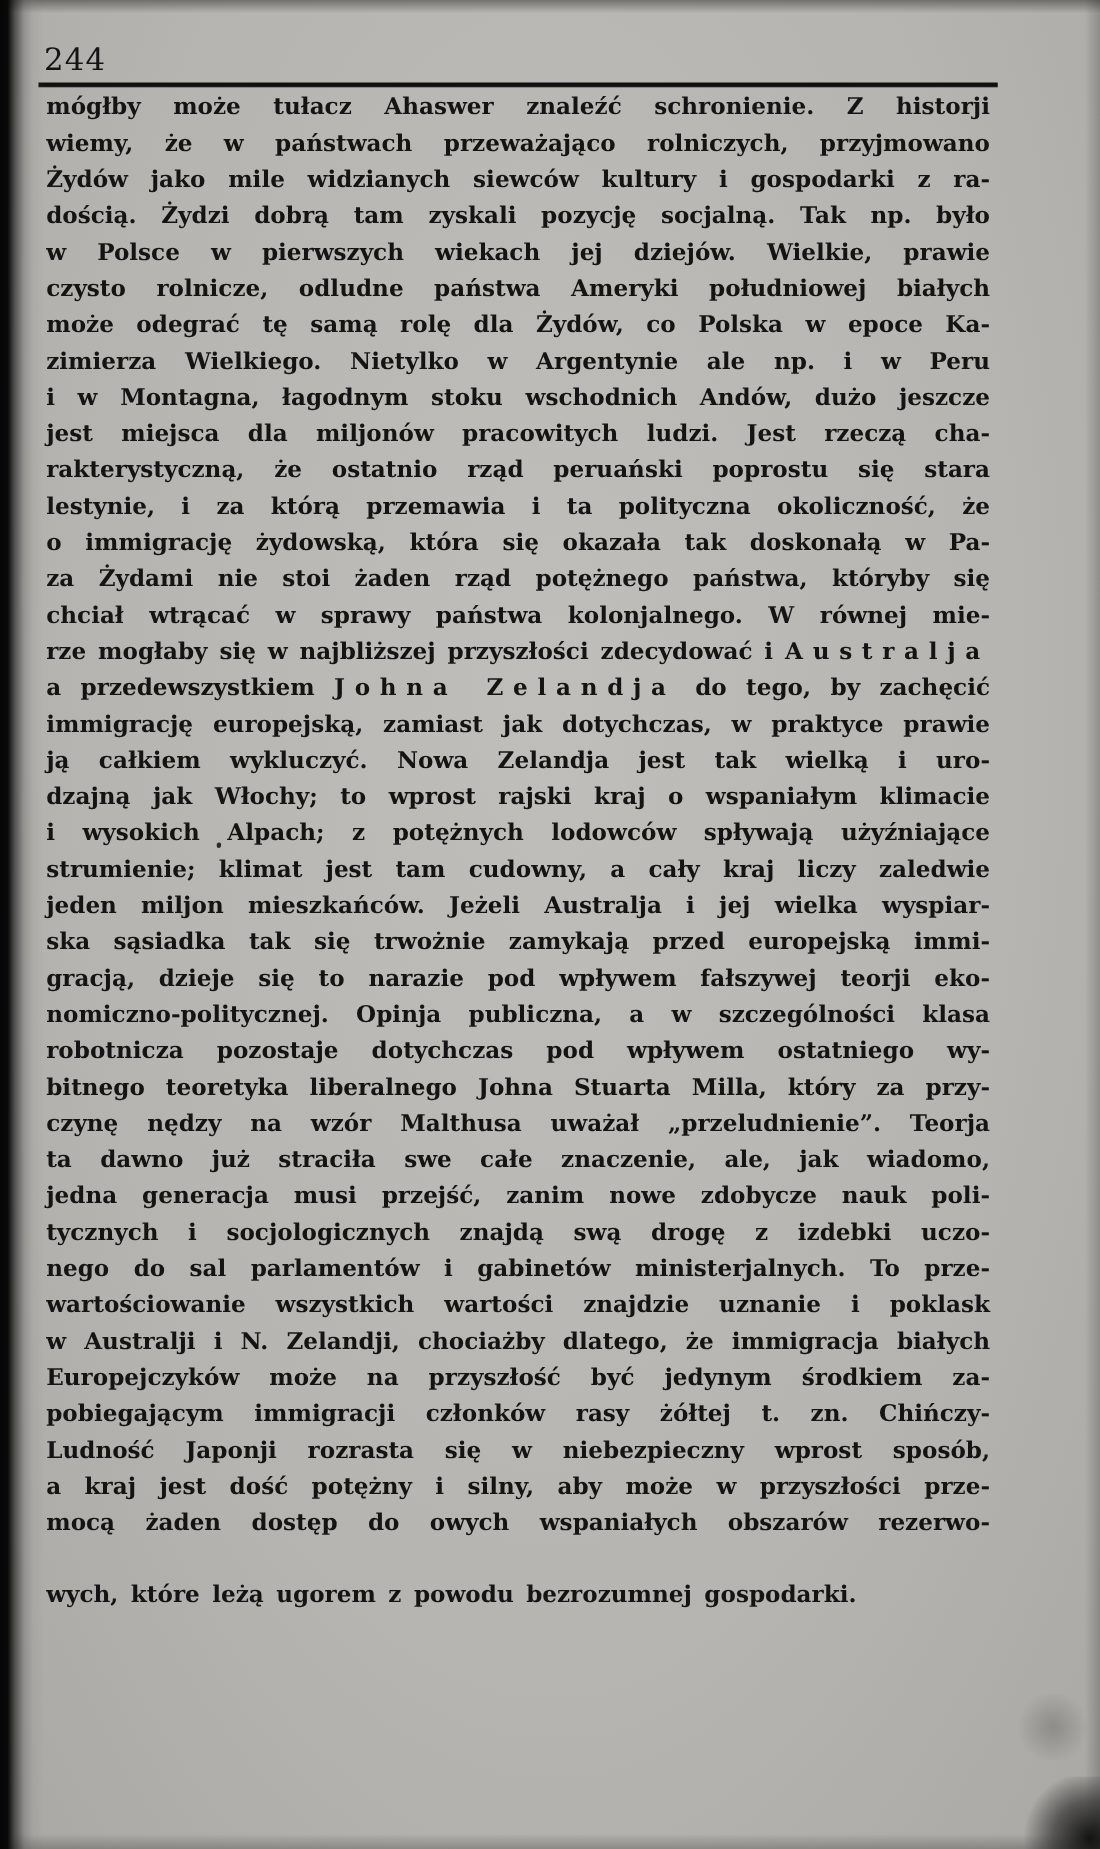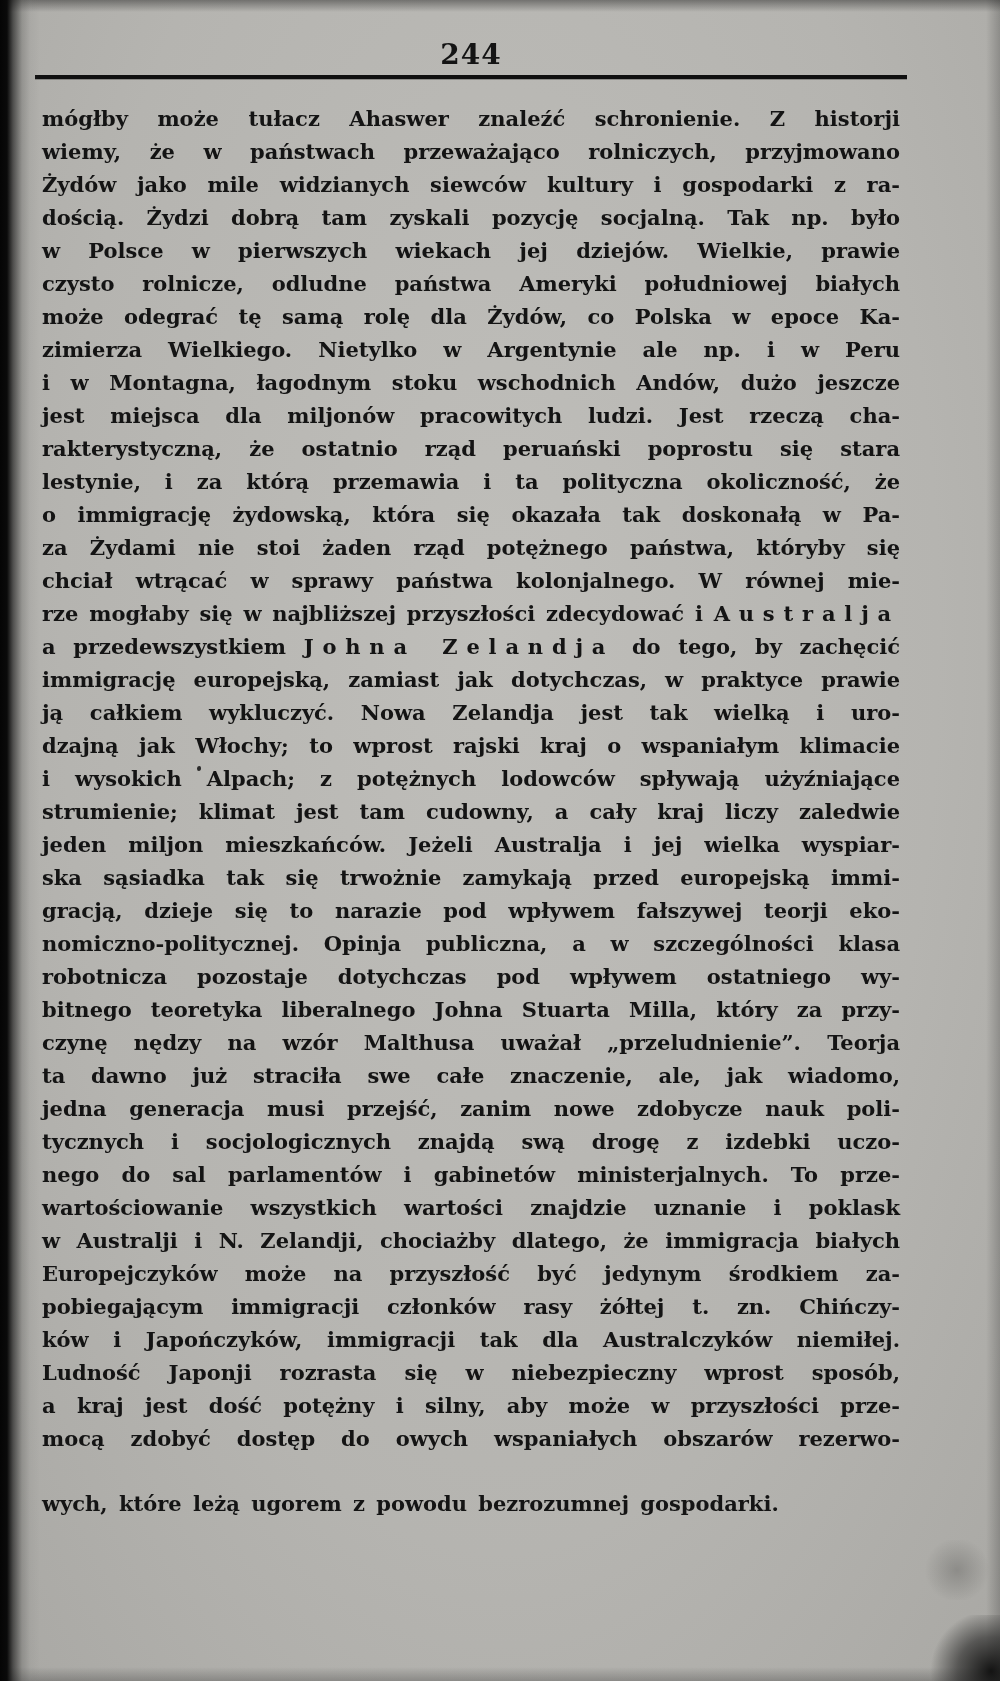--- a/index.html
+++ b/index.html
@@ -48,35 +48,35 @@
   }
   .ink-speck {
     position: absolute; left: 197px; top: 766px; width: 4px; height: 5px;
     background: #2a2a2a; border-radius: 50% 40% 55% 45%; z-index: 3;
     pointer-events: none;
   }
 
   
   .running-header {
     position: absolute; top: 38px; left: 40px; right: 98px; z-index: 2;
-    display: flex; justify-content: space-between; align-items: center;
-    font-weight: bold;
+    display: flex; justify-content: space-between; align-items: flex-start;
+    font-weight: normal;
     flex-direction: column;
   }
   .page-number { font-size: 28px; letter-spacing: 1px; }
   .running-head { font-size: 23px; letter-spacing: 0.5px; }
   .rule {
     position: absolute; top: 75px; left: 35px; right: 93px; height: 4px;
     background: #101010; z-index: 2;
     box-shadow: 0 1px 0 rgba(0,0,0,0.25);
   }
 
   
   .body-text {
-    position: absolute; top: 102px; left: 42px; width: 858px; z-index: 2;
+    position: absolute; top: 80px; left: 42px; width: 858px; z-index: 2;
     font-size: 21px; font-weight: bold;
   }
   .line {
     height: 33px; line-height: 33px;
     text-align: justify;
     text-align-last: justify;
     text-justify: inter-word;
     white-space: normal;
     overflow: visible;
   }
@@ -134,18 +134,17 @@
     <div class="line">bitnego teoretyka liberalnego Johna Stuarta Milla, który za przy-</div>
     <div class="line">czynę nędzy na wzór Malthusa uważał „przeludnienie”. Teorja</div>
     <div class="line">ta dawno już straciła swe całe znaczenie, ale, jak wiadomo,</div>
     <div class="line">jedna generacja musi przejść, zanim nowe zdobycze nauk poli-</div>
     <div class="line">tycznych i socjologicznych znajdą swą drogę z izdebki uczo-</div>
     <div class="line">nego do sal parlamentów i gabinetów ministerjalnych. To prze-</div>
     <div class="line">wartościowanie wszystkich wartości znajdzie uznanie i poklask</div>
     <div class="line">w Australji i N. Zelandji, chociażby dlatego, że immigracja białych</div>
     <div class="line">Europejczyków może na przyszłość być jedynym środkiem za-</div>
     <div class="line">pobiegającym immigracji członków rasy żółtej t. zn. Chińczy-</div>
-    <div class="line">ków i Japończyków, immigracji tak dla Australczyków niemiłej.</div>
     <div class="line">Ludność Japonji rozrasta się w niebezpieczny wprost sposób,</div>
     <div class="line">a kraj jest dość potężny i silny, aby może w przyszłości prze-</div>
-    <div class="line">mocą zdobyć dostęp do owych wspaniałych obszarów rezerwo-</div>
+    <div class="line">mocą żaden dostęp do owych wspaniałych obszarów rezerwo-</div>
     <div class="line last">wych, które leżą ugorem z powodu bezrozumnej gospodarki.</div>
   </main>
 
 </body></html>

